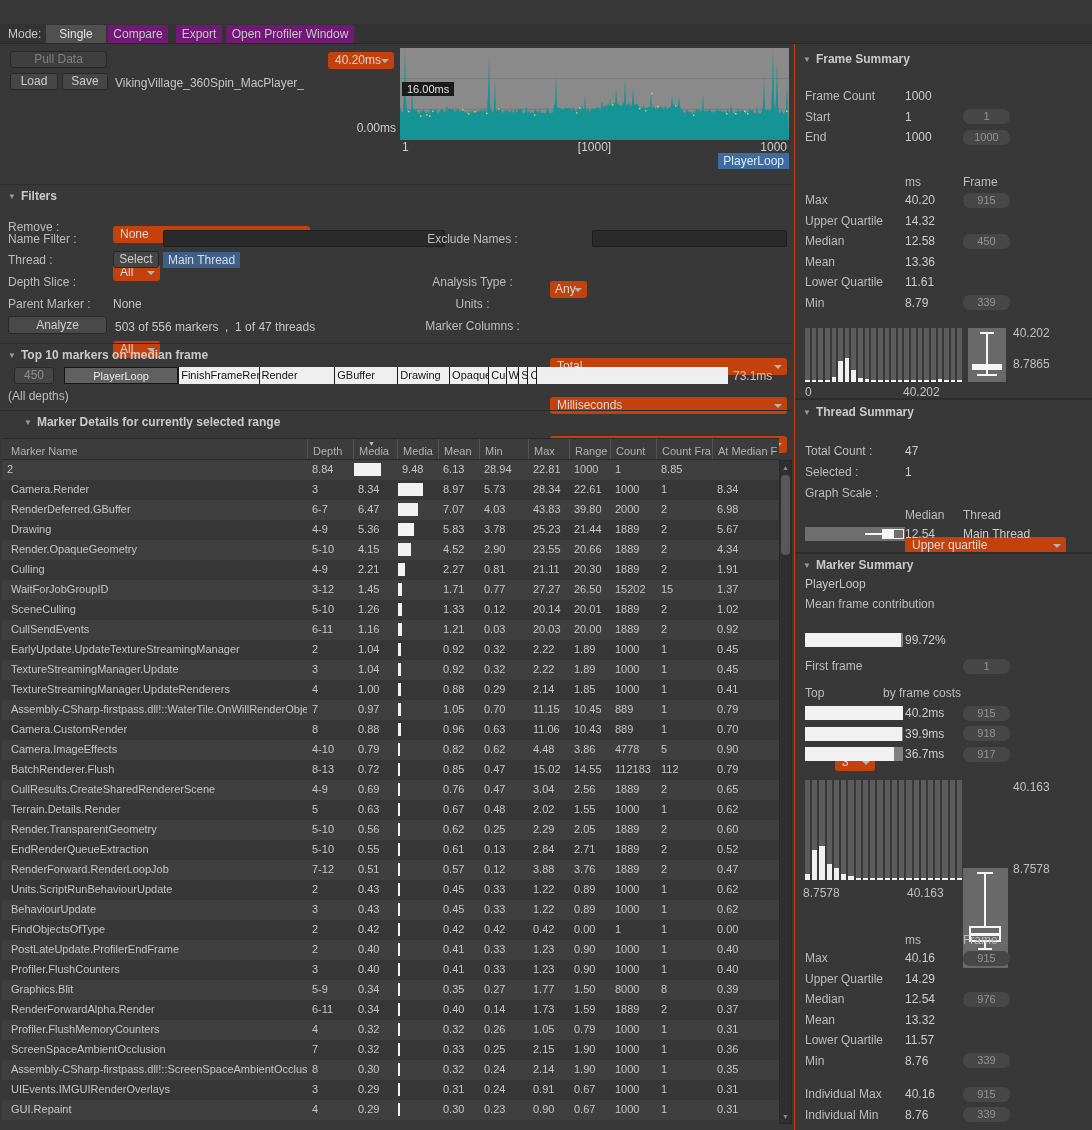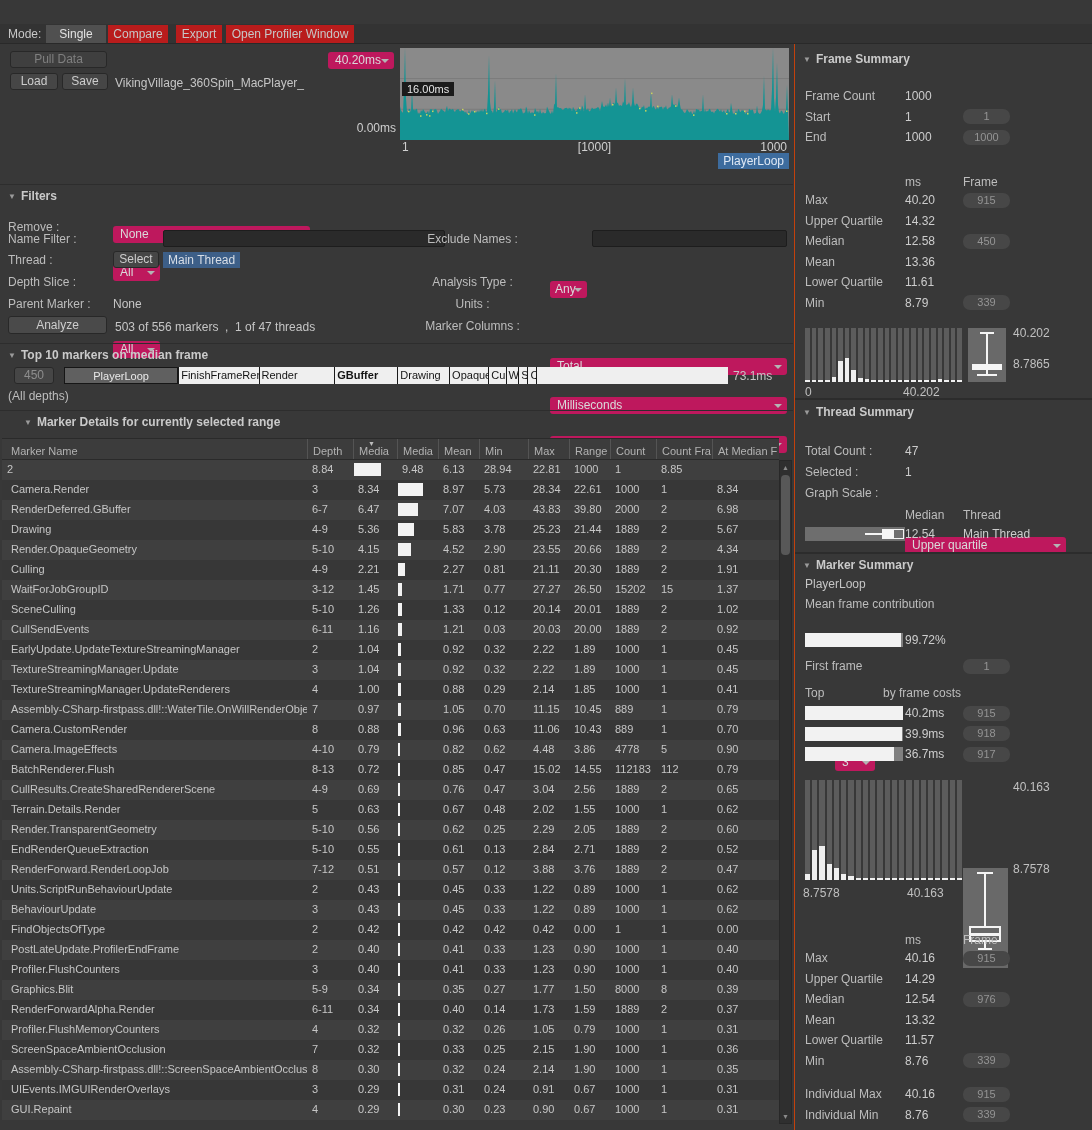--- a/index.html
+++ b/index.html
@@ -11,26 +11,26 @@
   .tabbar{position:absolute;left:0;top:0;width:100%;height:24px;background:#262626;border-bottom:1px solid #1f1f1f}
   .tab{position:absolute;left:1px;top:0;width:110px;height:24px;background:#383838;border-top:2px solid #3b79bc;
        color:#d4d4d4;line-height:21px;padding-left:9px;font-size:12px}
   .winicons{position:absolute;right:6px;top:0;height:24px;display:flex;align-items:center;gap:10px;color:#bdbdbd}
   .kebab{font-size:13px;line-height:13px;cursor:default}
   .maxico{width:10px;height:9px;border:1px solid #bdbdbd;border-top:2px solid #bdbdbd;display:inline-block}
   .closeico{font-size:12px}
   
   .menubar{position:absolute;left:0;top:24px;width:100%;height:20px;background:#333333;border-bottom:1px solid #292929}
   .mode-label{position:absolute;left:8px;top:3px;color:#c8c8c8}
-  .mbtn{position:absolute;top:1px;height:18px;background:#b91c1c;color:#c6c6c6;text-align:center;line-height:18px;font-size:12px}
+  .mbtn{position:absolute;top:1px;height:18px;background:#701a75;color:#c6c6c6;text-align:center;line-height:18px;font-size:12px}
   .mbtn.active{background:#505050;color:#e2e2e2}
   
   .btn{background:#464646;border:1px solid #282828;border-radius:3px;color:#cdcdcd;text-align:center;font-size:12px}
   .btn.dim{color:#7f7f7f;background:#3f3f3f}
-  .dd{background:#be185d;border-radius:3px;color:#dadada;position:relative;padding-left:7px;height:17px;line-height:16px;font-size:12px;overflow:hidden;white-space:nowrap}
+  .dd{background:#c2410c;border-radius:3px;color:#dadada;position:relative;padding-left:7px;height:17px;line-height:16px;font-size:12px;overflow:hidden;white-space:nowrap}
   .dd .arr{position:absolute;right:5px;top:7px;width:0;height:0;border-left:4px solid transparent;border-right:4px solid transparent;border-top:4px solid #b4b4b4}
   .tinput{background:#2a2a2a;border:1px solid #1d1d1d;border-radius:2px;height:17px;color:#ddd;padding:0 4px;font-family:inherit;font-size:12px}
   .fold::before{content:"\25BC";font-size:8px;color:#9a9a9a;margin-right:5px;position:relative;top:-1px}
   .sechead{font-weight:bold;color:#cacaca;font-size:12px}
   .framebtn{width:47px;height:15px;border-radius:7px;background:#474747;color:#949494;text-align:center;line-height:15px;font-size:11px}
   .chip{background:#3d6c9e;color:#dfe9f5;padding:1px 5px;font-size:12px}
   
   .chartbox{position:absolute;left:400px;top:48px;width:389px;height:92px;background:#8a8a8a}
   .tooltip{position:absolute;left:2px;top:34px;background:#1b1b1b;color:#e6e6e6;font-size:11px;padding:1px 5px}
   .xaxis{position:absolute;left:400px;top:140px;width:389px;height:13px;color:#d0d0d0;font-size:12px}
@@ -170,21 +170,21 @@
   <span class="abs rlabel rightlab" style="left:400px;top:319px;width:145px">Marker Columns :</span>
   <div class="dd abs" style="left:550px;top:317px;width:237px"><span>Time and Count</span><span class="arr"></span></div>
 
   <div class="sep-h" style="top:343px"></div>
   <div class="abs sechead fold" style="left:8px;top:348px"><span>Top 10 markers on median frame</span></div>
   <div class="btn abs" style="left:14px;top:367px;width:40px;height:17px;line-height:15px;color:#8e8e8e">450</div>
   <div class="t10bar" id="top10bar">
       <div class="t10seg first selected" style="width: 17.2%;">PlayerLoop</div>
       <div class="t10seg" style="width: 12.1%;">FinishFrameRendering</div>
       <div class="t10seg" style="width: 11.4%;">Render</div>
-      <div class="t10seg" style="width: 9.5%; font-weight: bold;">GBuffer</div>
+      <div class="t10seg" style="width: 9.5%;">GBuffer</div>
       <div class="t10seg" style="width: 7.8%;">Drawing</div>
       <div class="t10seg" style="width: 5.9%;">OpaqueGeometry</div>
       <div class="t10seg" style="width: 2.6%;">Culling</div>
       <div class="t10seg" style="width: 1.9%;">WaitForJobGroupID</div>
       <div class="t10seg" style="width: 1.4%;">SceneCulling</div>
       <div class="t10seg" style="width: 1.3%;">CullSendEvents</div>
       <div class="t10seg" style="width: 28.9%;"></div>
     </div>
   <span class="abs" style="left:733px;top:369px;color:#c6c6c6">73.1ms</span>
   <span class="abs" style="left:8px;top:389px;color:#bdbdbd">(All depths)</span>

